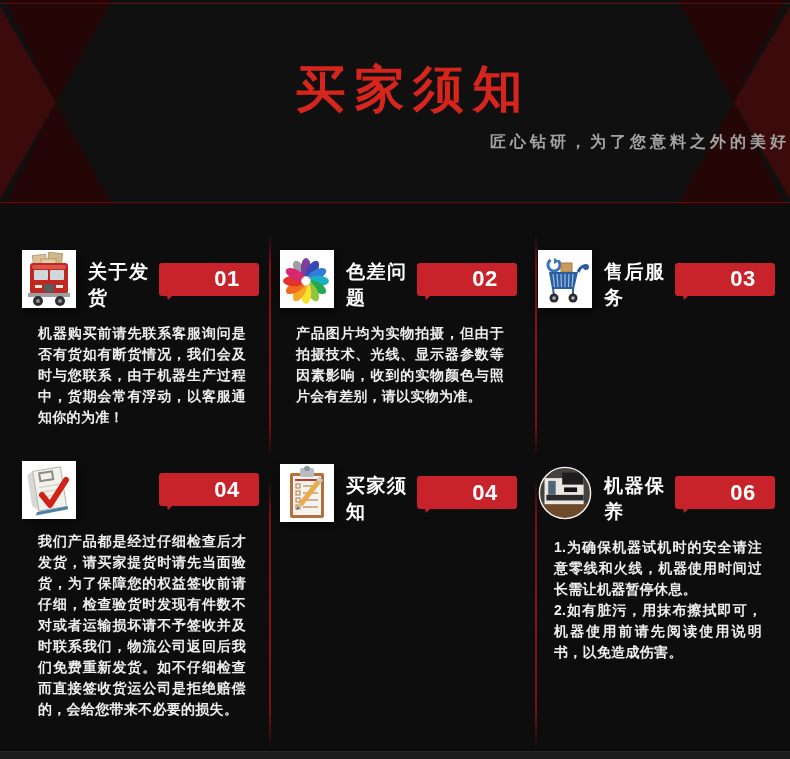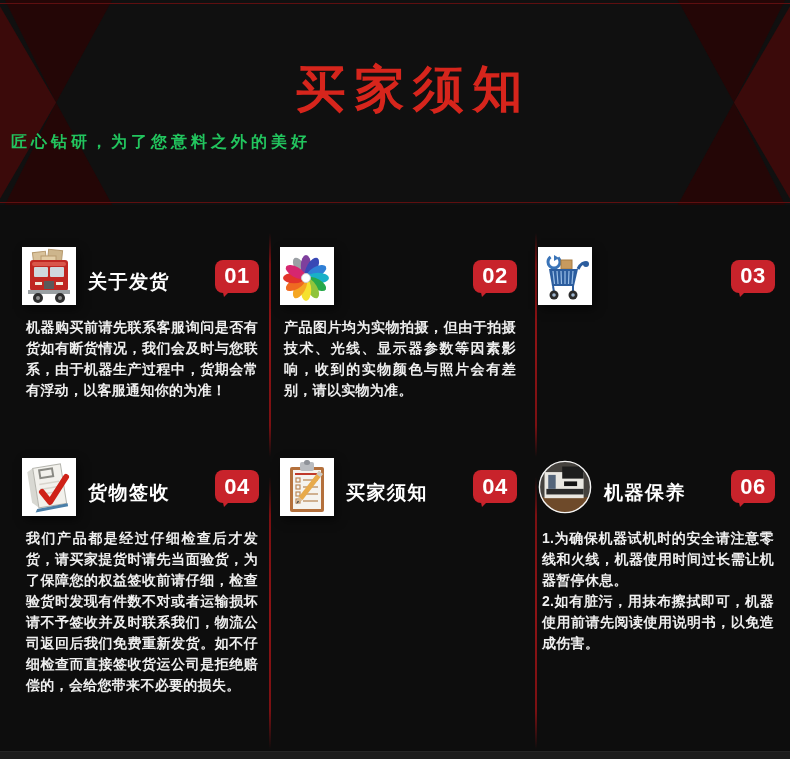--- a/index.html
+++ b/index.html
@@ -13,22 +13,22 @@
   .hairline.bottom{bottom:2px}
   .decor{position:absolute;top:0;height:100%;width:122px;z-index:1;}
   .decor.left{left:0}
   .decor.right{right:0;transform:scaleX(-1);}
   .decor i{position:absolute;inset:0;display:block;}
   .decor .wedge{clip-path:polygon(0 3%,46% 50%,0 97%);background:#3b0a0a;}
   .decor .tri-top{clip-path:polygon(4% 0,92% 0,46% 50%);background:#240606;}
   .decor .tri-bottom{clip-path:polygon(4% 100%,92% 100%,46% 50%);background:#240606;}
   .main-title{position:relative;z-index:2;margin:62px 0 0;text-align:center;
               font-size:50px;line-height:1.1;font-weight:800;color:#d6251c;letter-spacing:9px;text-indent:9px;padding-left:28px;}
-  .subtitle{position:relative;z-index:2;margin:15px 7px 0;text-align:left;
-            font-size:16px;color:#22c55e;letter-spacing:4px;text-indent:4px;font-weight:600;}
+  .subtitle{position:relative;z-index:2;margin:15px 0 0;text-align:right;
+            font-size:16px;color:#a3a3a3;letter-spacing:4px;text-indent:4px;font-weight:600;}
 
   
   .content{position:relative;box-sizing:border-box;min-height:547px;
            padding:42px 12px 18px 22px;display:grid;
            grid-template-columns:1fr 1fr 1fr;column-gap:38px;row-gap:16px;align-items:start;gap:18px;}
   .divider{position:absolute;width:2px;
            background:linear-gradient(180deg,rgba(120,15,17,0) 0%,#7a1012 14%,#8d1315 50%,#7a1012 86%,rgba(120,15,17,0) 100%);}
   .divider.r1{top:28px;height:224px;}
   .divider.r2{top:272px;height:272px;}
   .divider.c1{left:269px;}
@@ -36,27 +36,27 @@
 
   .card{position:relative;}
   .card-head{display:flex;align-items:center;}
   .icon-box{flex:none;width:54px;height:58px;background:#ffffff;
             display:flex;align-items:center;justify-content:center;
             box-shadow:3px 4px 9px rgba(0,0,0,.55);}
   .icon-box.round{background:transparent;box-shadow:none;}
   .icon-box svg{width:100%;height:100%;display:block;}
   .card-title{flex:1;margin:12px 0 0 12px;font-size:19px;font-weight:800;color:#ffffff;letter-spacing:1.5px;}
   .badge{position:relative;flex:none;margin-left:auto;margin-right:3px;align-self:center;
-         width:44px;height:33px;background:#c8232b;border-radius:8px;
-         display:flex;align-items:center;justify-content:center;}
+         width:64px;height:33px;background:#c8232b;border-radius:3px;
+         display:flex;align-items:center;justify-content:center;padding-left:36px;}
   .badge::after{content:"";position:absolute;left:7px;bottom:-9px;width:0;height:0;
                 border:5px solid transparent;border-left-width:2px;border-right-width:9px;
                 border-top:9px solid #c8232b;}
   .badge span{color:#fff;font-size:22px;font-weight:800;letter-spacing:.5px;}
-  .card-body{margin:12px 4px 0;color:#efefef;font-size:14px;font-weight:700;
+  .card-body{margin:12px 16px 0;color:#efefef;font-size:14px;font-weight:700;
              line-height:21px;text-align:justify;white-space:pre-line;letter-spacing:.3px;}
 
   .bottom-strip{position:absolute;left:0;right:0;bottom:0;height:7px;background:#1d1d1d;border-top:1px solid #262626;}
 </style>
 </head>
 <body>
 
 <div class="page">
 
   <div class="header">
@@ -126,20 +126,21 @@
               <ellipse cx="0" cy="-12" rx="5.2" ry="11" fill="#8fc43c" transform="rotate(150)"></ellipse>
               <ellipse cx="0" cy="-12" rx="5.2" ry="11" fill="#f5e12e" transform="rotate(180)"></ellipse>
               <ellipse cx="0" cy="-12" rx="5.2" ry="11" fill="#f5a623" transform="rotate(210)"></ellipse>
               <ellipse cx="0" cy="-12" rx="5.2" ry="11" fill="#ef6a21" transform="rotate(240)"></ellipse>
               <ellipse cx="0" cy="-12" rx="5.2" ry="11" fill="#e2332a" transform="rotate(270)"></ellipse>
               <ellipse cx="0" cy="-12" rx="5.2" ry="11" fill="#d6276f" transform="rotate(300)"></ellipse>
               <circle cx="0" cy="0" r="4.5" fill="#ffffff" stroke="#cccccc"></circle>
             </g>
           </svg>
         </div>
+        <h3 class="card-title">色差问题</h3>
         <div class="badge">
           <span>02</span>
         </div>
       </div>
       <p class="card-body">产品图片均为实物拍摄，但由于拍摄技术、光线、显示器参数等因素影响，收到的实物颜色与照片会有差别，请以实物为准。</p>
     </section>
 
     <section class="card">
       <div class="card-head">
         <div class="icon-box">
@@ -158,20 +159,21 @@
             </g>
             <path d="M39 22 C42 16 45 15 47 17" fill="none" stroke="#2c5d9e" stroke-width="3"></path>
             <circle cx="47" cy="17" r="3" fill="#2c5d9e"></circle>
             <path d="M14 39 L15 45 M34 39 L34 45" stroke="#2c5d9e" stroke-width="2"></path>
             <circle cx="15" cy="48" r="4.5" fill="#2b2b2b"></circle>
               <circle cx="15" cy="48" r="1.8" fill="#9fb6cf"></circle>
             <circle cx="34" cy="48" r="4.5" fill="#2b2b2b"></circle>
               <circle cx="34" cy="48" r="1.8" fill="#9fb6cf"></circle>
           </svg>
         </div>
+        <h3 class="card-title">售后服务</h3>
         <div class="badge">
           <span>03</span>
         </div>
       </div>
     </section>
 
     <section class="card">
       <div class="card-head">
         <div class="icon-box">
           <svg viewBox="0 0 52 58">
@@ -180,21 +182,20 @@
               <rect x="13" y="8" width="28" height="40" fill="#f2f1ec" stroke="#b5b5ae"></rect>
               <polygon points="11,49 42,48 42,51 9,52" fill="#4a7fa8"></polygon>
               <rect x="19" y="11" width="13" height="8" fill="none" stroke="#8a8a84" stroke-width="2"></rect>
               <line x1="17" y1="25" x2="37" y2="25" stroke="#d8d5cc" stroke-width="1.5"></line>
               <line x1="17" y1="30" x2="37" y2="30" stroke="#d8d5cc" stroke-width="1.5"></line>
               <line x1="17" y1="35" x2="30" y2="35" stroke="#d8d5cc" stroke-width="1.5"></line>
             </g>
             <path d="M19 34 L27 44 L43 19" fill="none" stroke="#cf2218" stroke-width="6" stroke-linecap="round" stroke-linejoin="round"></path>
           </svg>
         </div>
-        <h3 class="card-title">货物签收</h3>
         <div class="badge">
           <span>04</span>
         </div>
       </div>
       <p class="card-body">我们产品都是经过仔细检查后才发货，请买家提货时请先当面验货，为了保障您的权益签收前请仔细，检查验货时发现有件数不对或者运输损坏请不予签收并及时联系我们，物流公司返回后我们免费重新发货。如不仔细检查而直接签收货运公司是拒绝赔偿的，会给您带来不必要的损失。</p>
     </section>
 
     <section class="card">
       <div class="card-head">
         <div class="icon-box">

